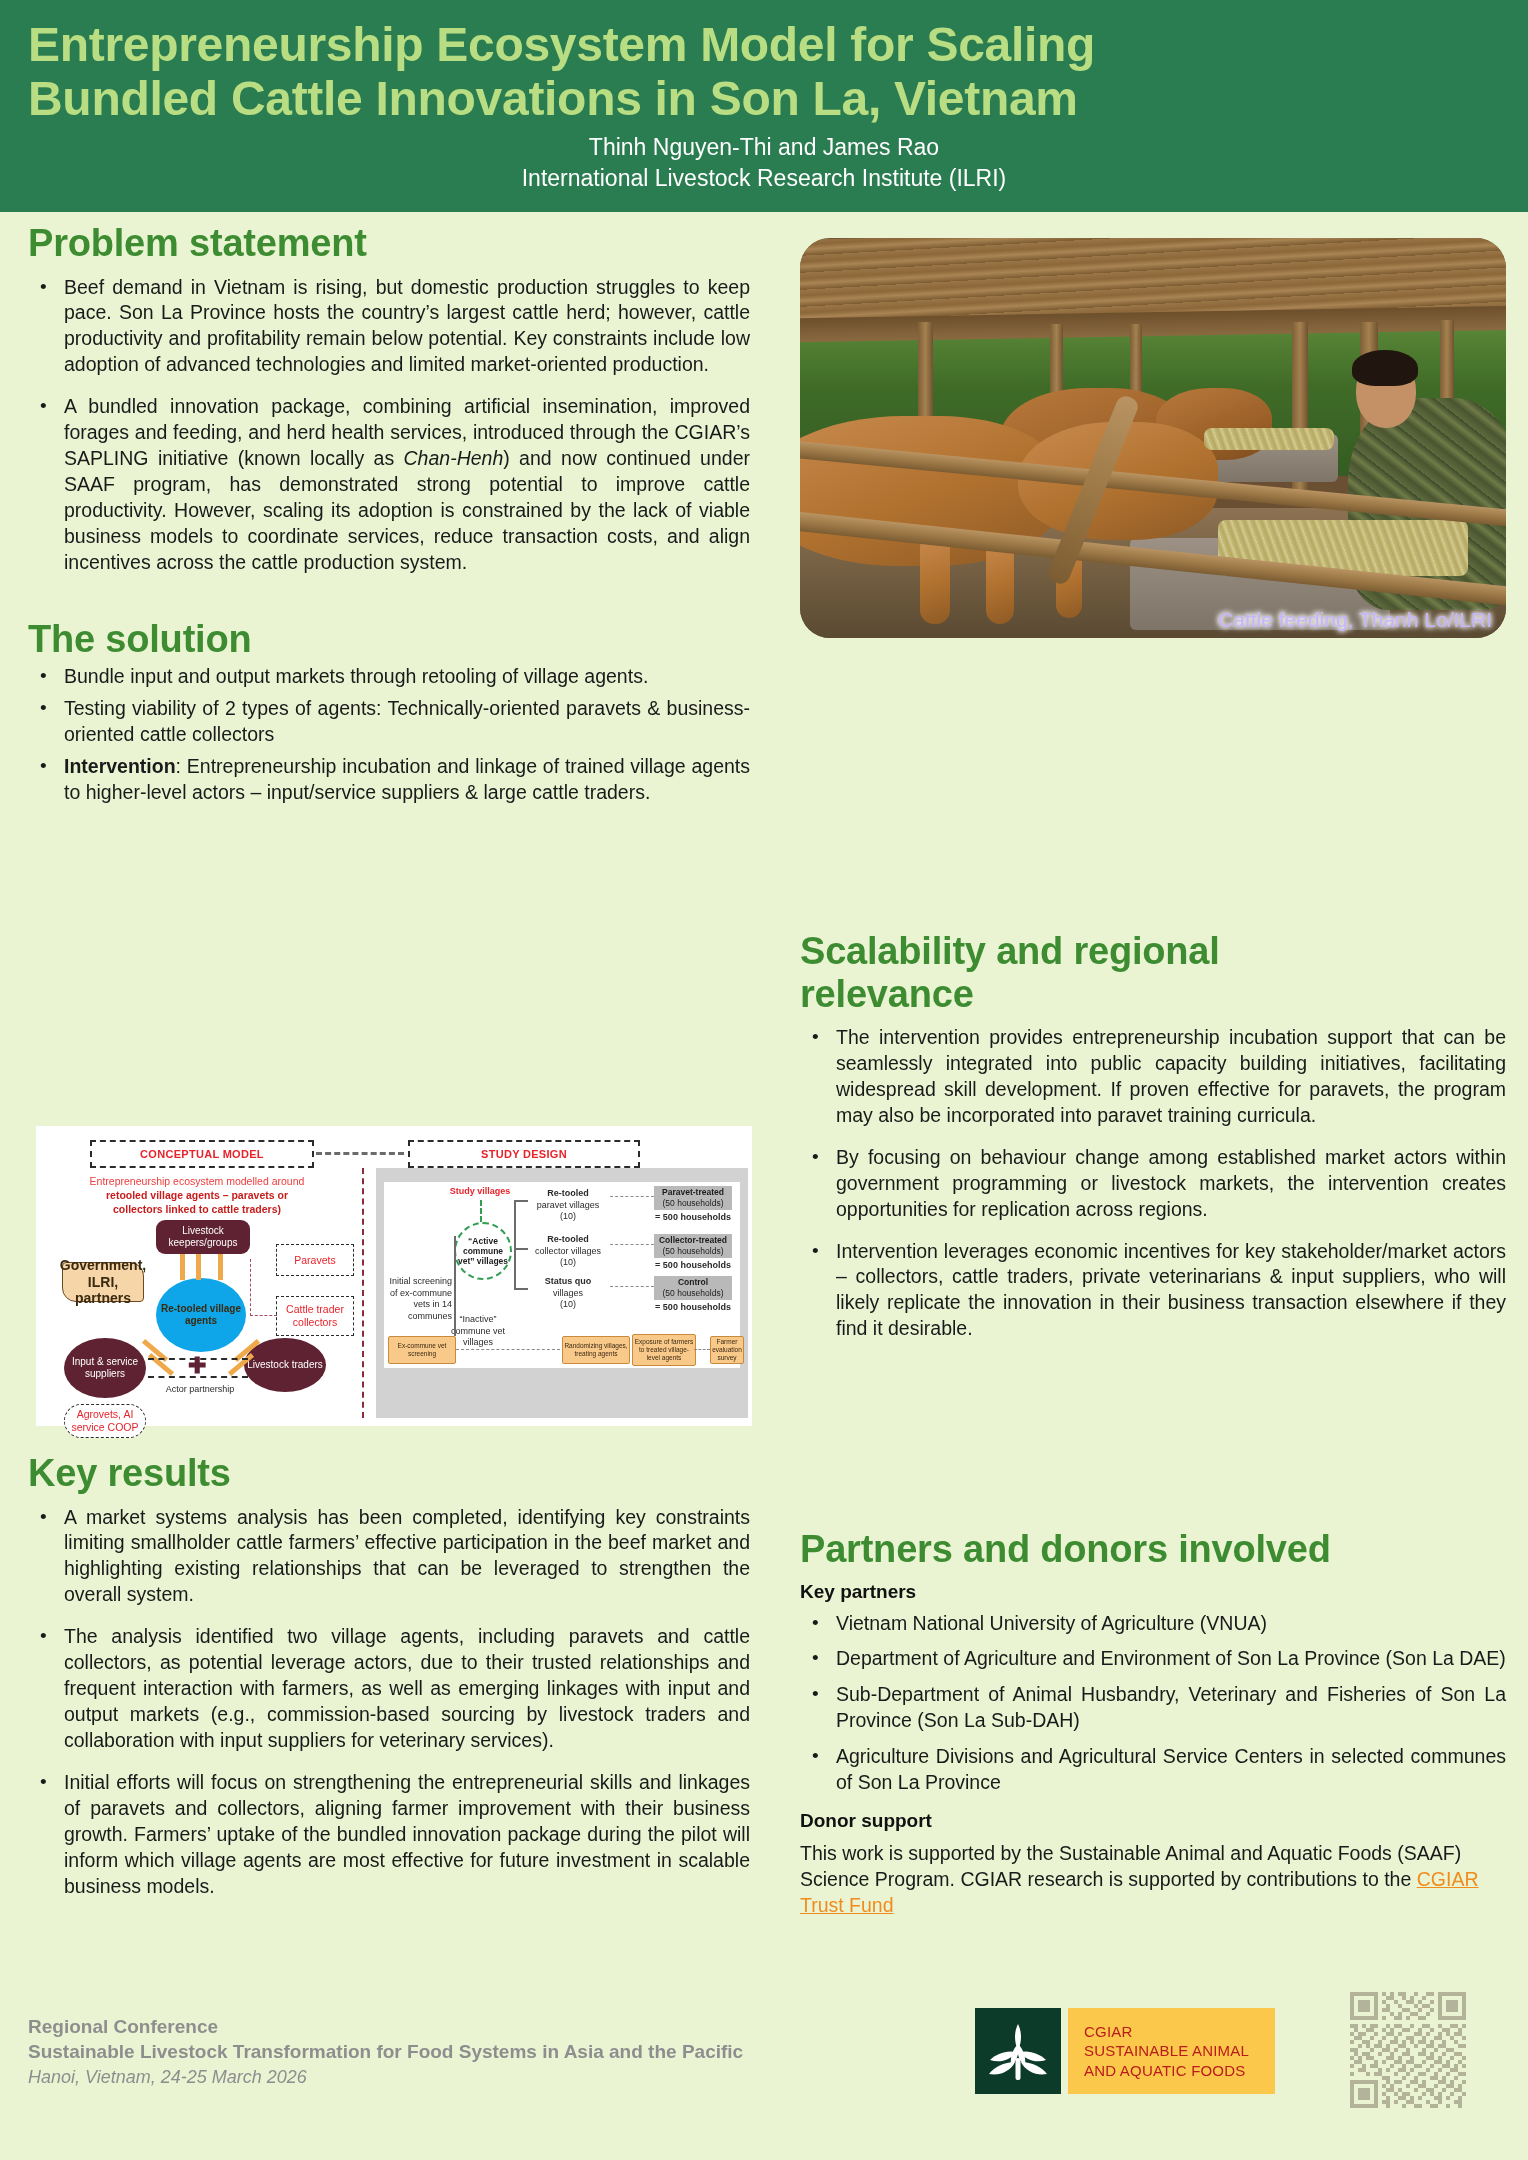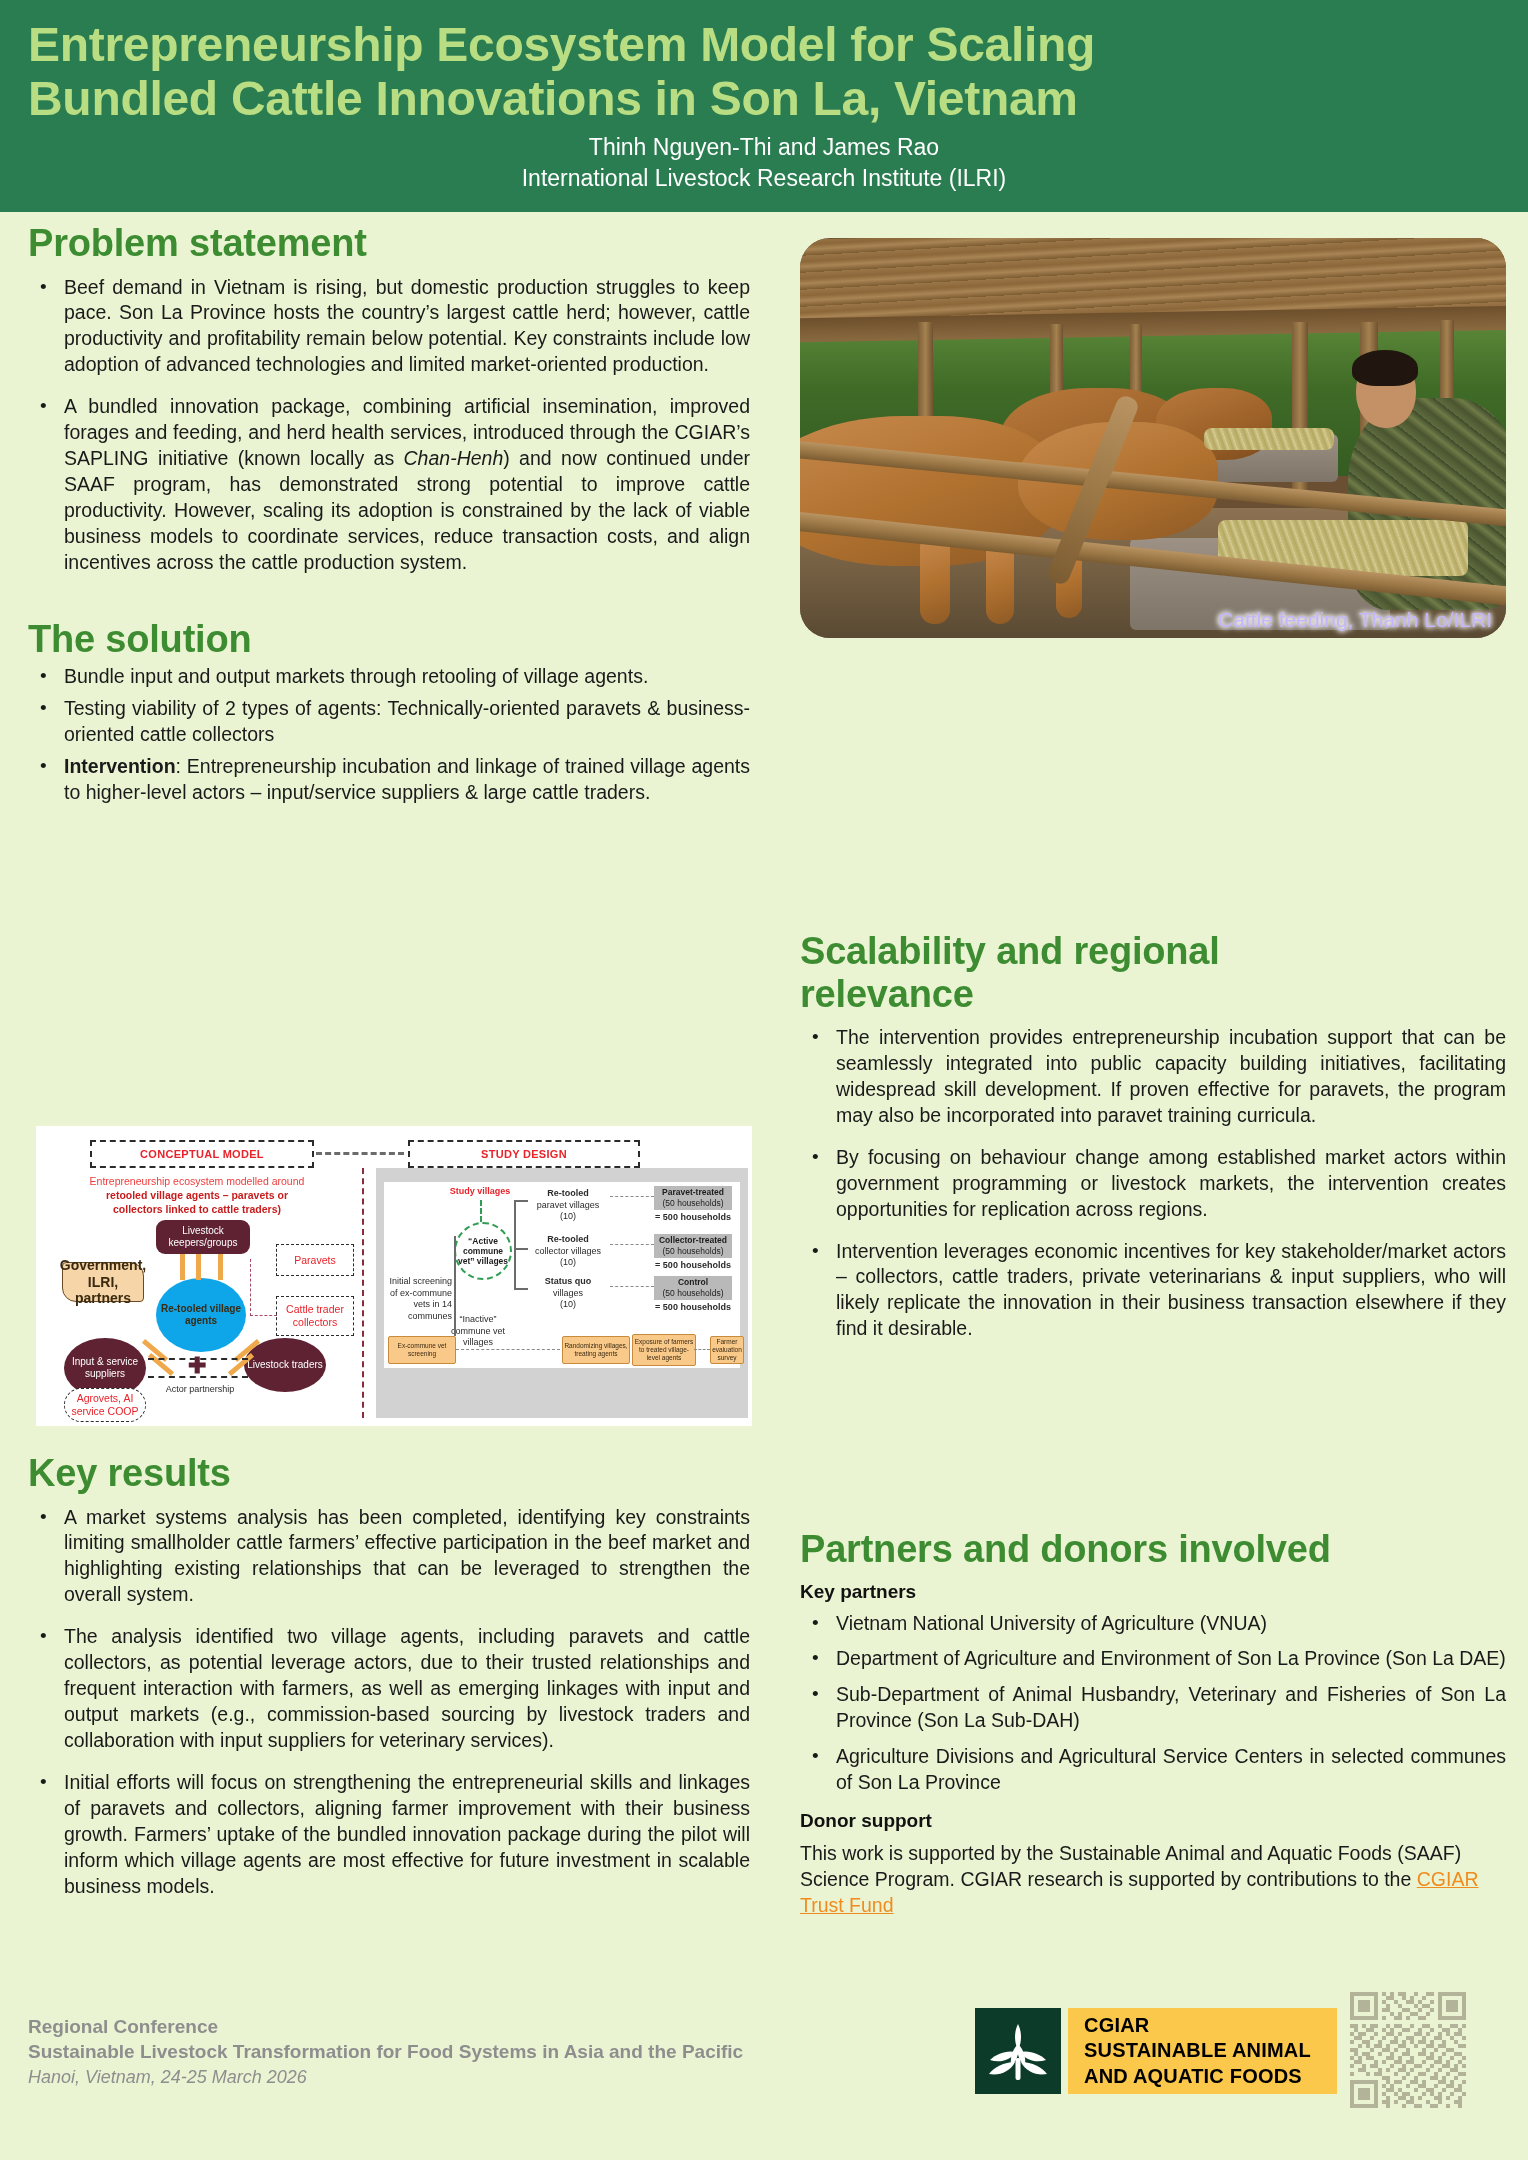--- a/index.html
+++ b/index.html
@@ -160,21 +160,21 @@
   .footer{position:absolute;left:28px;bottom:70px;width:900px;color:#8e8e8e;}
   .footer .l1{font-size:19px;font-weight:bold;line-height:1.3;}
   .footer .l2{font-size:19px;font-weight:bold;line-height:1.3;}
   .footer .l3{font-size:18px;font-style:italic;line-height:1.4;}
 
   .cgiar-logo{position:absolute;left:975px;bottom:66px;display:flex;height:86px;}
   .cg-mark{width:86px;height:86px;background:#0d3b2a;position:relative;}
   .cg-gap{width:7px;background:#eaf4d3;}
   .cg-text{background:#fbc84b;padding:12px 26px 12px 16px;display:flex;
     flex-direction:column;justify-content:center;}
-  .cg-text div{font-size:20px;font-weight:bold;color:#000000;line-height:1.28;letter-spacing:.2px;}
+  .cg-text div{font-size:15px;font-weight:normal;color:#b91c1c;line-height:1.28;letter-spacing:.2px;}
   .qr{position:absolute;right:62px;bottom:52px;width:116px;height:116px;}
 </style>
 </head>
 <body>
 
 <div class="poster">
 
   <div class="header">
     <h1>
       <div>Entrepreneurship Ecosystem Model for Scaling</div>
@@ -232,21 +232,21 @@
     <div class="arrow-o" style="left:196px;top:222px;width:30px;height:5px;transform:rotate(-40deg);"></div>
     <div class="arrow-o" style="left:190px;top:236px;width:30px;height:5px;transform:rotate(-40deg);"></div>
 
     <div class="dot-line" style="left:112px;top:232px;width:100px;border-top:2px dashed #2b2b2b;"></div>
     <div class="dot-line" style="left:112px;top:250px;width:100px;border-top:2px dashed #2b2b2b;"></div>
     <div style="position:absolute;left:152px;top:229px;color:#5e2233;font-size:22px;font-weight:bold;line-height:1;">✚</div>
     <div class="sd-txt" style="left:112px;top:258px;width:104px;">Actor partnership</div>
 
     <div class="dash-box" style="left:240px;top:118px;width:76px;height:30px;">Paravets</div>
     <div class="dash-box" style="left:240px;top:170px;width:76px;height:38px;">Cattle trader collectors</div>
-    <div class="dash-box" style="left:28px;top:262px;width:80px;height:32px;border-radius:17px;">Agrovets, AI service COOP</div>
+    <div class="dash-box" style="left:28px;top:278px;width:80px;height:32px;border-radius:17px;">Agrovets, AI service COOP</div>
     <div class="conn-pink" style="left:214px;top:133px;width:26px;height:56px;"></div>
 
     <div class="sd-panel" style="left:340px;top:42px;width:372px;height:250px;"></div>
     <div class="sd-inner" style="left:348px;top:56px;width:356px;height:186px;"></div>
 
     <div class="sd-txt" style="left:404px;top:60px;width:80px;color:#e8232a;font-weight:bold;">Study villages</div>
     <div class="grn-arrow" style="left:444px;top:74px;height:22px;"></div>
     <div class="circle-dash" style="left:418px;top:96px;width:54px;height:54px;">“Active commune vet” villages</div>
 
     <div class="sd-txt" style="left:352px;top:150px;width:64px;text-align:right;">Initial screening of ex-commune vets in 14 communes</div>

